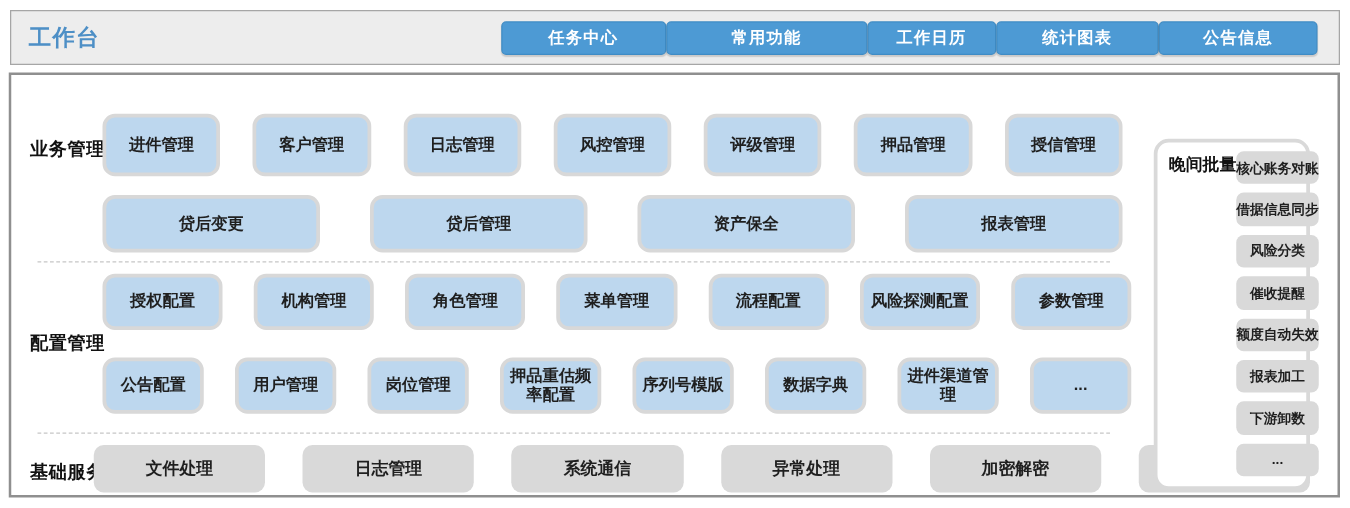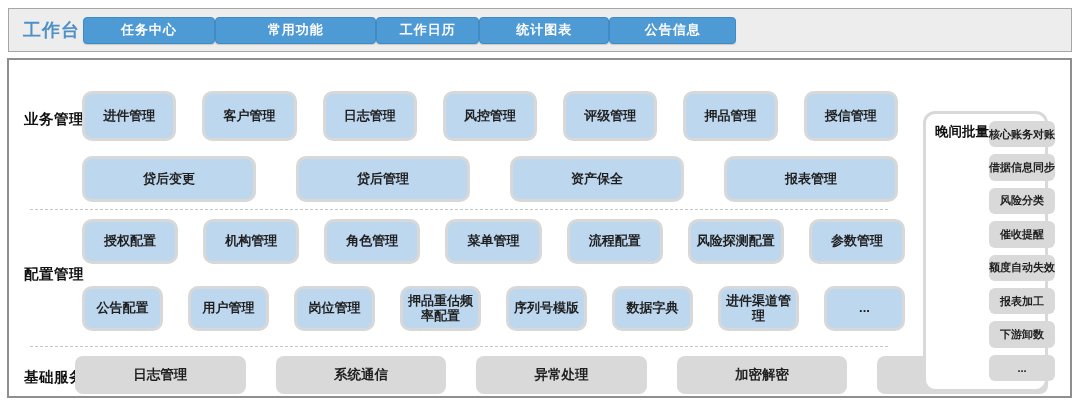--- a/index.html
+++ b/index.html
@@ -21,21 +21,21 @@
   .workbench{
     position:absolute;left:8px;top:8px;width:1064px;height:44px;
     background:#ededed;border:1px solid #a6a6a6;
     display:flex;align-items:center;padding:0 0 0 14px;
   }
   .wb-label{
     width:60px;flex:0 0 auto;color:#4d8fc6;font-size:18px;font-weight:bold;
     letter-spacing:1px;
   }
   .wb-buttons{
-    flex:1;display:flex;align-items:center;justify-content:flex-start;
+    flex:1;display:flex;align-items:center;justify-content:flex-end;
     padding-right:17px;
   }
   .wb-btn{
     height:27px;background:var(--blue);border:1px solid #3f8cc5;border-radius:4px;
     color:#ffffff;font-size:13px;font-weight:bold;letter-spacing:1px;
     display:flex;align-items:center;justify-content:center;cursor:pointer;
     box-shadow:0 1px 1px rgba(0,0,0,0.15);
   }
   .wb-btn:nth-child(1){width:13.6%;}
   .wb-btn:nth-child(2){width:16.6%;}
@@ -157,20 +157,21 @@
       <div class="box blue">押品重估频率配置</div>
       <div class="box blue">序列号模版</div>
       <div class="box blue">数据字典</div>
       <div class="box blue">进件渠道管理</div>
       <div class="box blue">...</div>
     </div>
 
   <div class="divider" id="divider-2"></div>
 
   <div class="row row-base">
+      <div class="box graybox">文件处理</div>
       <div class="box graybox">日志管理</div>
       <div class="box graybox">系统通信</div>
       <div class="box graybox">异常处理</div>
       <div class="box graybox">加密解密</div>
       <div class="box graybox">...</div>
     </div>
 
   <div class="night-panel">
     <div class="night-title">晚间批量</div>
     <div class="night-items">

